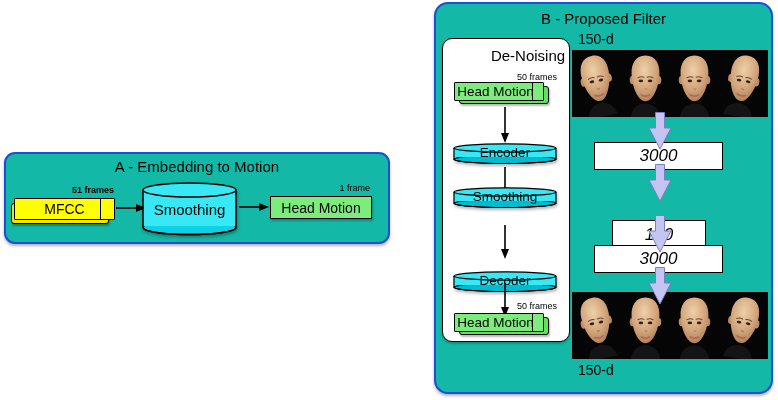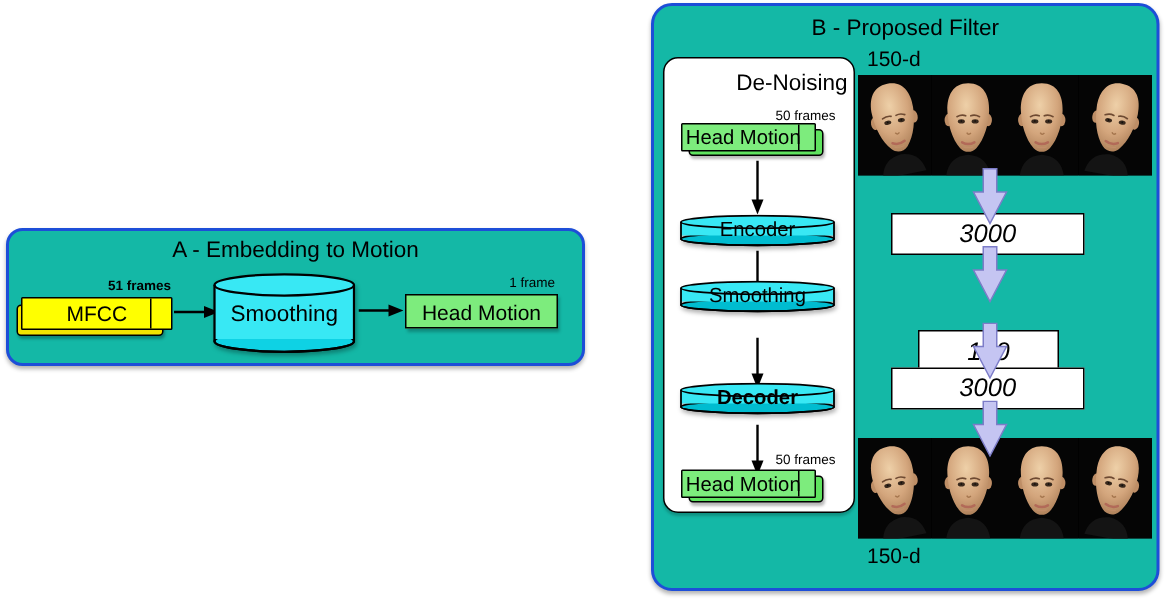--- a/index.html
+++ b/index.html
@@ -152,21 +152,21 @@
         <path d="M1,5 V16.3 A51,4.2 0 0 0 103,16.3 V5" fill="none" stroke="#000" stroke-width="1.2"></path>
       </svg>
       <span class="lbl" style="top:2px;font-size:13.5px;">Smoothing</span>
     </div>
 
     <svg class="varrow" style="left:57px;top:186px;" width="10" height="34" viewBox="0 0 10 34">
       <line x1="5" y1="0" x2="5" y2="25" stroke="#000" stroke-width="1.6"></line>
       <polygon points="5,34 1,24 9,24" fill="#000"></polygon>
     </svg>
 
-    <div class="cyl" style="left:10px;top:216px;width:104px;height:22px;font-weight:bold;">
+    <div class="cyl" style="left:10px;top:232px;width:104px;height:22px;">
       <svg viewBox="0 0 104 22" preserveAspectRatio="none">
         <ellipse cx="52" cy="16.3" rx="51" ry="4.2" fill="#00BCD0" stroke="#000" stroke-width="1.2"></ellipse>
         <rect x="1" y="5" width="102" height="9" fill="#38E8F4"></rect>
         <ellipse cx="52" cy="5" rx="51" ry="4.2" fill="#38E8F4" stroke="#000" stroke-width="1.2"></ellipse>
         <path d="M1,5 V16.3 A51,4.2 0 0 0 103,16.3 V5" fill="none" stroke="#000" stroke-width="1.2"></path>
       </svg>
       <span class="lbl" style="top:2px;font-size:13.5px;">Decoder</span>
     </div>
 
     <svg class="varrow" style="left:57px;top:244px;" width="10" height="34" viewBox="0 0 10 34">

